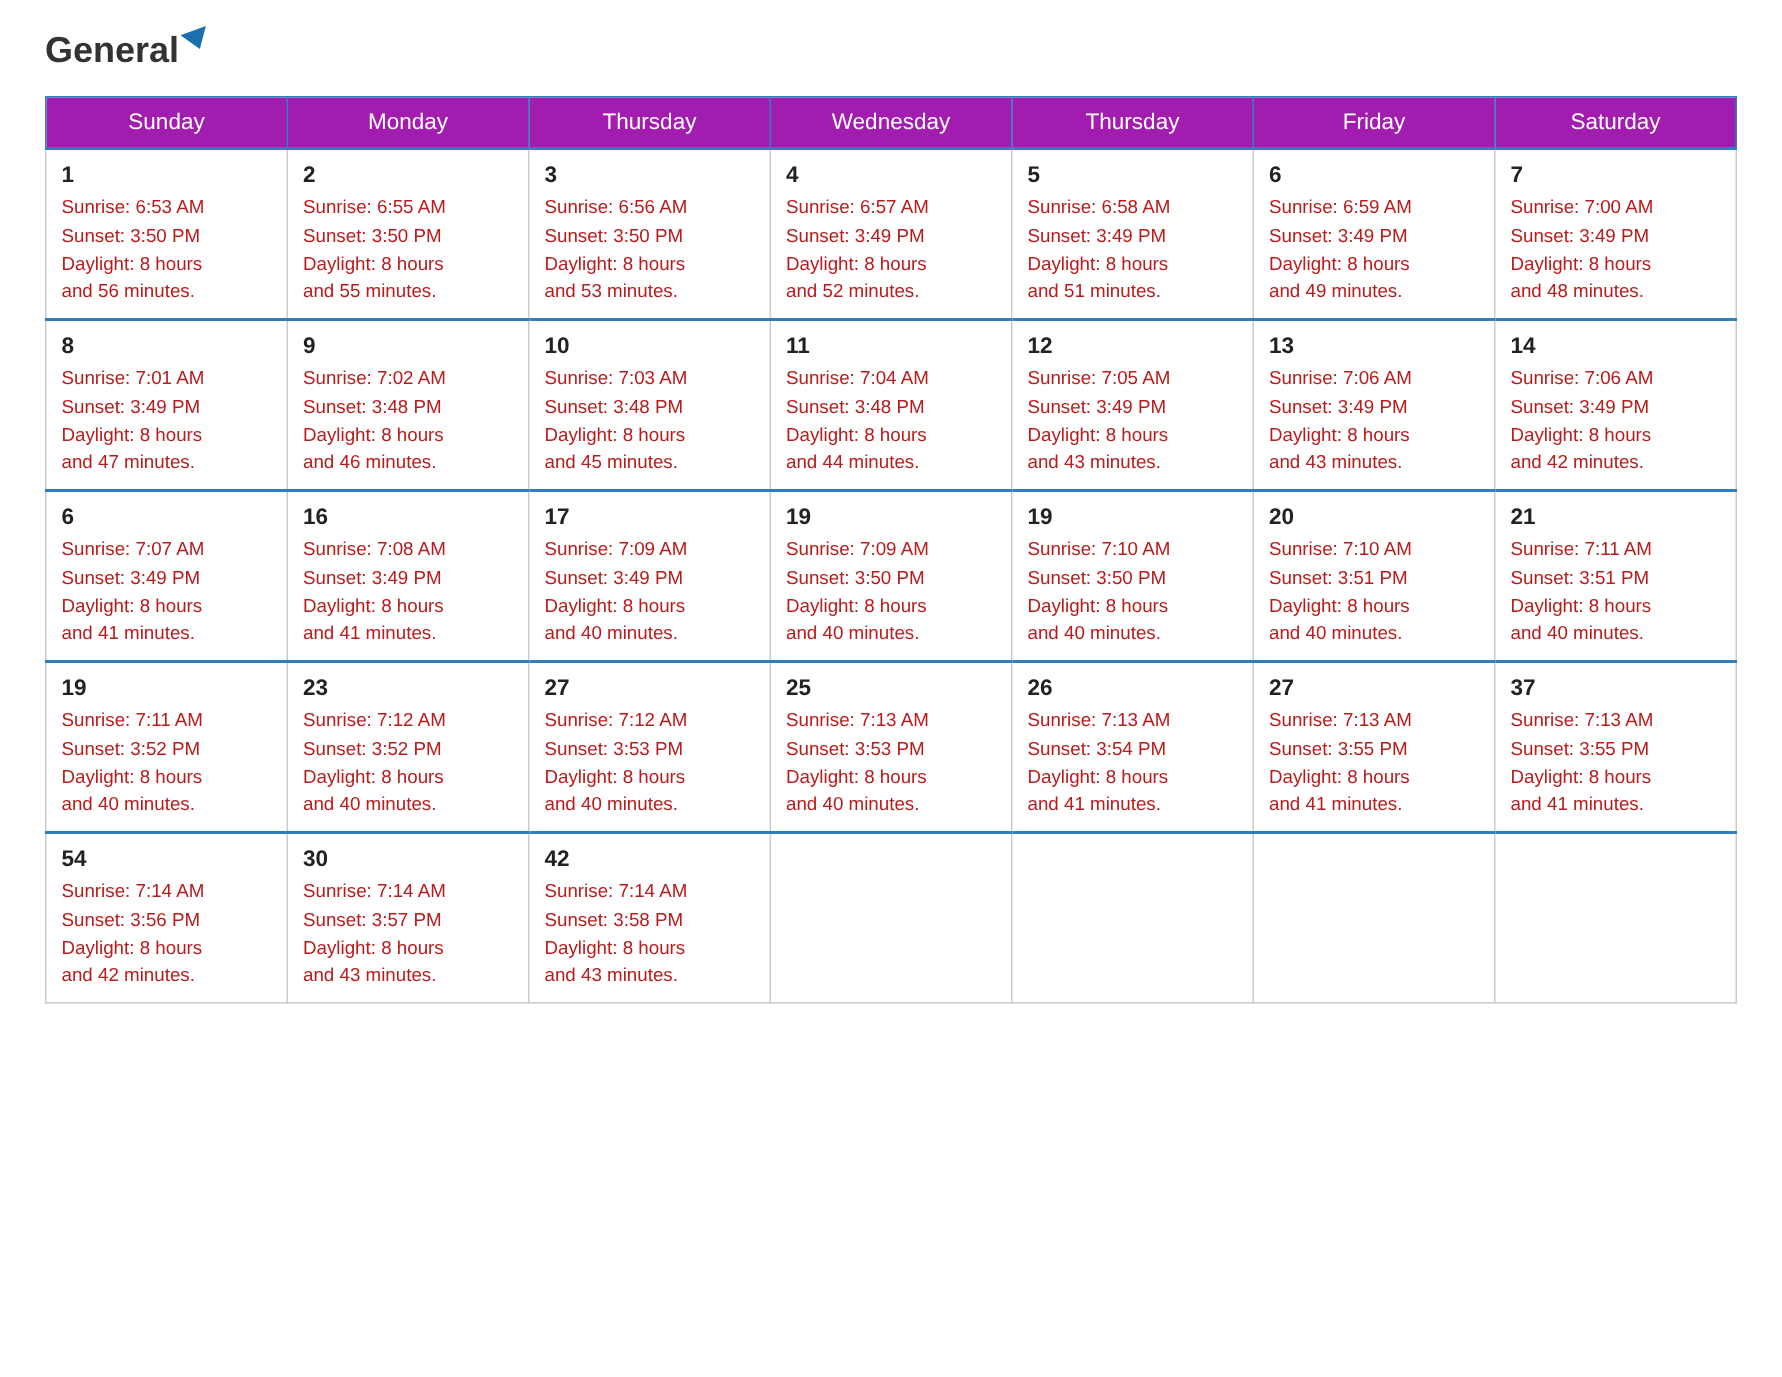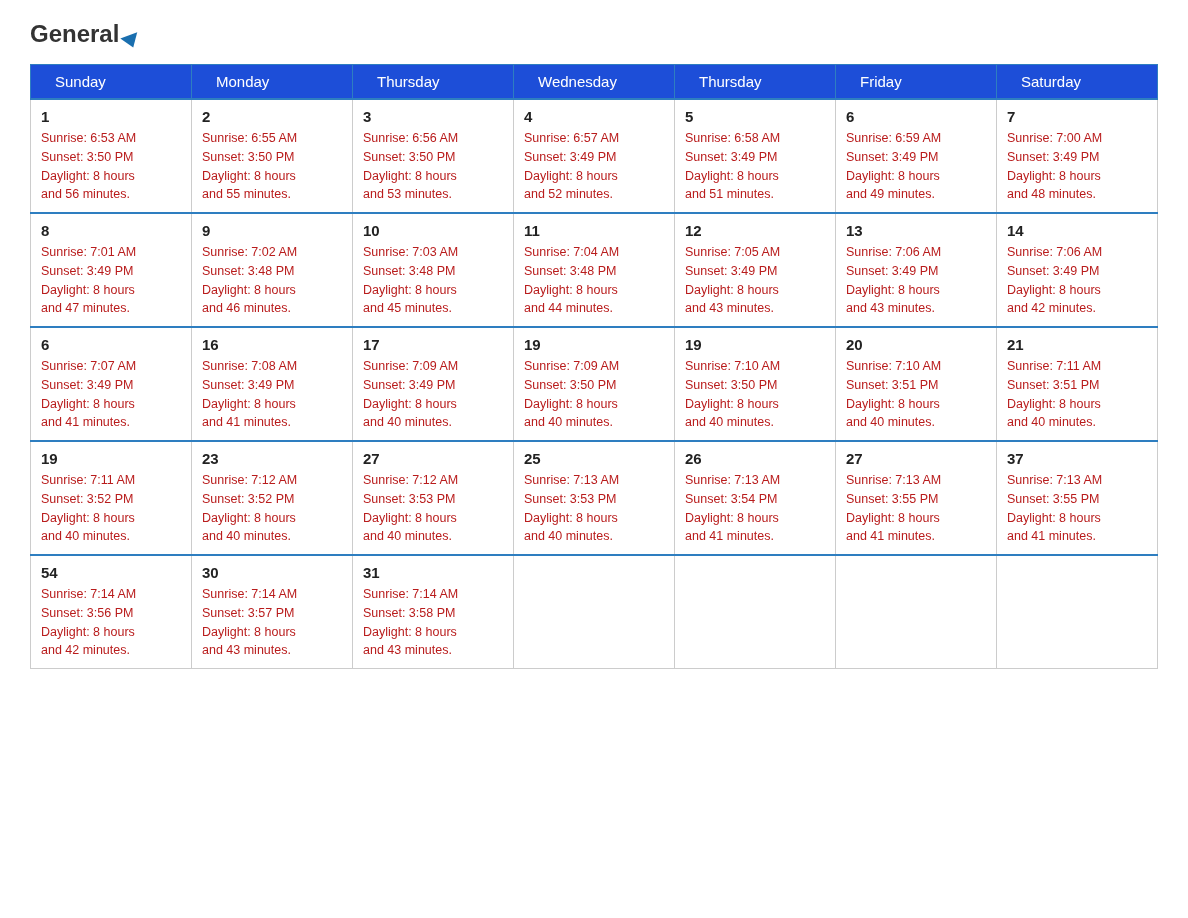--- a/index.html
+++ b/index.html
@@ -16,21 +16,21 @@
       align-items: flex-start;
       margin-bottom: 20px;
     }
     .logo {
       display: flex;
       flex-direction: column;
       align-items: flex-start;
     }
     .logo-line1 {
       display: flex;
-      align-items: flex-end;
+      align-items: flex-start;
       font-size: 24px;
       font-weight: bold;
       color: #333;
     }
     .logo-line2 {
       font-size: 24px;
       font-weight: bold;
       color: #1a6faf;
       margin-top: -4px;
     }
@@ -47,26 +47,26 @@
       font-size: 22px;
       color: #444;
       margin-top: 4px;
     }
     .calendar {
       width: 100%;
       border-collapse: collapse;
       border: 1px solid #ccc;
     }
     .calendar th {
-      background-color: #1d4ed8;
+      background-color: #a21caf;
       color: #fff;
       font-size: 15px;
       font-weight: normal;
       padding: 8px 24px;
-      text-align: left;
+      text-align: center;
       border: 1px solid #2e7ec0;
     }
     .calendar td {
       vertical-align: top;
       border: 1px solid #ccc;
       padding: 8px 10px;
       width: 14.28%;
       min-height: 100px;
     }
     .day-number {
@@ -390,21 +390,21 @@
         <td>
         <div class="day-number">30</div>
         <div class="day-info">
           Sunrise: 7:14 AM<br>
           Sunset: 3:57 PM<br>
           Daylight: 8 hours<br>
           and 43 minutes.
         </div>
       </td>
         <td>
-        <div class="day-number">31</div>
+        <div class="day-number">42</div>
         <div class="day-info">
           Sunrise: 7:14 AM<br>
           Sunset: 3:58 PM<br>
           Daylight: 8 hours<br>
           and 43 minutes.
         </div>
       </td>
         <td class="empty-cell"></td>
         <td class="empty-cell"></td>
         <td class="empty-cell"></td>

